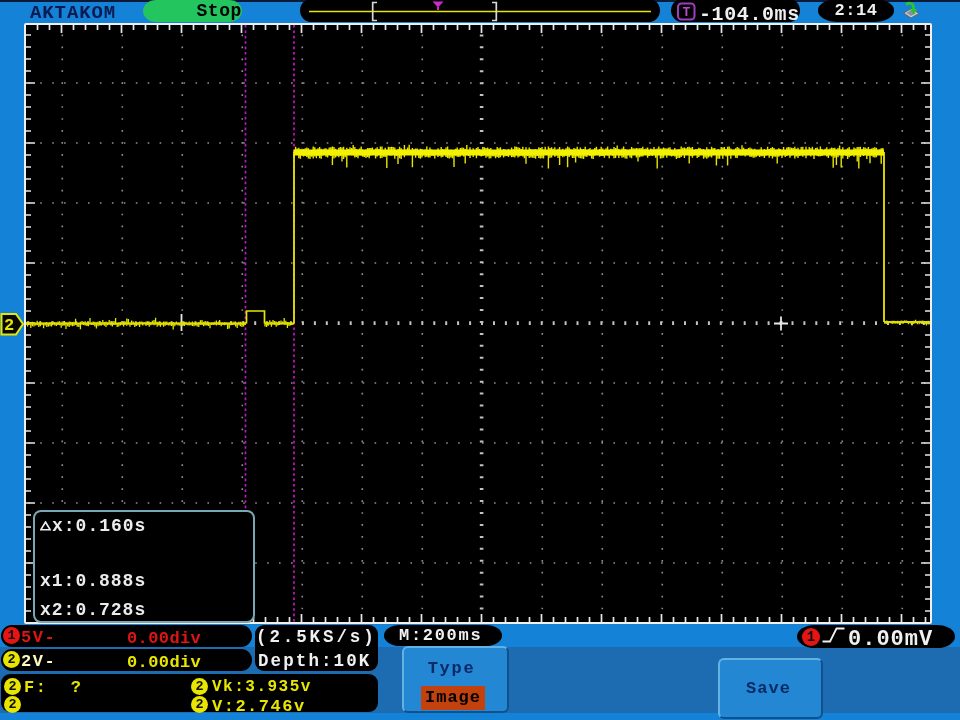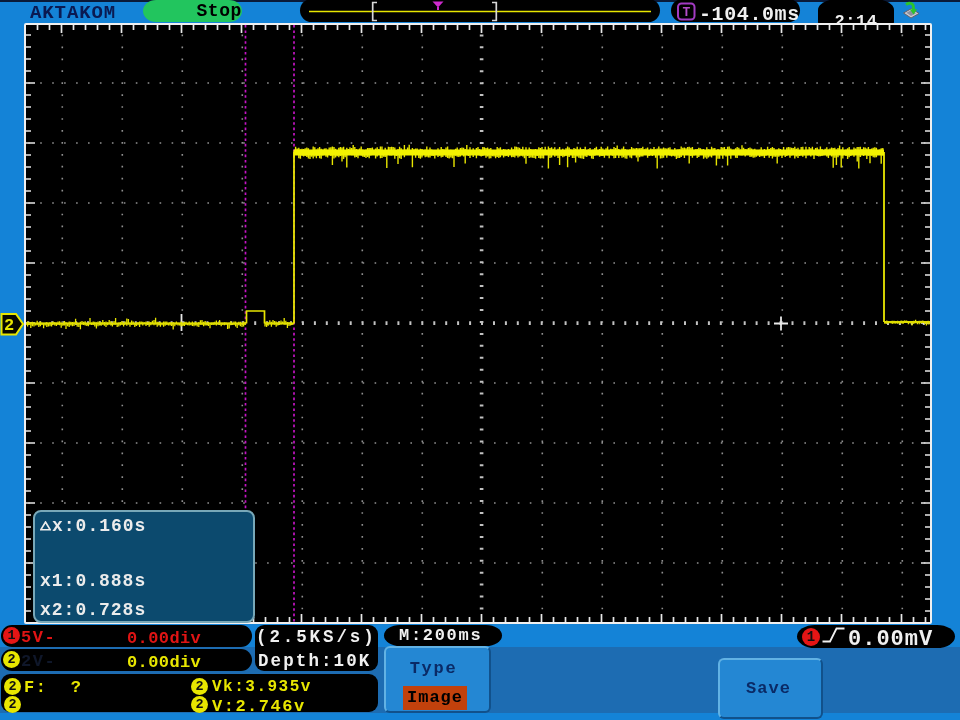--- a/index.html
+++ b/index.html
@@ -18,21 +18,21 @@
 <div class="a" style="left:30px;top:2px;font-size:19px;letter-spacing:0.9px;color:#0a1a52">AKTAKOM</div>
 
 <div class="a" style="left:143px;top:0;width:99px;height:21.5px;background:#22c55e;border-radius:13px/11px;
   color:#000;font-size:18px;letter-spacing:0.6px;text-align:right;line-height:22px">Stop</div>
 
 <div class="pill" style="left:300px;top:-1px;width:360px;height:23px;border-radius:14px"></div>
 
 <div class="pill" style="left:671px;top:-1px;width:129px;height:23px;border-radius:14px"></div>
 <div class="a wt" style="left:699px;top:2.5px;font-size:20px;letter-spacing:0.6px">-104.0ms</div>
 
-<div class="pill" style="left:818px;top:-1px;width:76px;height:22px;border-radius:20px/11px;color:#f0f0f0;font-size:17px;padding-top:12px;
+<div class="pill" style="left:818px;top:-1px;width:76px;height:22px;border-radius:20px/11px;color:#f0f0f0;font-size:17px;padding-top:1px;
   letter-spacing:0.55px;text-align:center;line-height:21px">2:14</div>
 
 <div class="a" style="left:24px;top:23px;width:908px;height:601px;background:#000;
   border:2px solid #f0f0f0;box-sizing:border-box;border-radius:2px"></div>
 <svg class="a" style="left:26px;top:25px" width="904" height="597" viewBox="0 0 904 597">
 <path d="M35.5 10.4h1.6M35.5 22.3h1.6M35.5 34.3h1.6M35.5 46.2h1.6M35.5 58.2h1.6M35.5 70.1h1.6M35.5 82.0h1.6M35.5 94.0h1.6M35.5 105.9h1.6M35.5 117.9h1.6M35.5 129.8h1.6M35.5 141.7h1.6M35.5 153.7h1.6M35.5 165.6h1.6M35.5 177.6h1.6M35.5 189.5h1.6M35.5 201.4h1.6M35.5 213.4h1.6M35.5 225.3h1.6M35.5 237.3h1.6M35.5 249.2h1.6M35.5 261.1h1.6M35.5 273.1h1.6M35.5 285.0h1.6M35.5 297.0h1.6M35.5 308.9h1.6M35.5 320.8h1.6M35.5 332.8h1.6M35.5 344.7h1.6M35.5 356.7h1.6M35.5 368.6h1.6M35.5 380.5h1.6M35.5 392.5h1.6M35.5 404.4h1.6M35.5 416.4h1.6M35.5 428.3h1.6M35.5 440.2h1.6M35.5 452.2h1.6M35.5 464.1h1.6M35.5 476.1h1.6M35.5 488.0h1.6M35.5 499.9h1.6M35.5 511.9h1.6M35.5 523.8h1.6M35.5 535.8h1.6M35.5 547.7h1.6M35.5 559.6h1.6M35.5 571.6h1.6M35.5 583.5h1.6M95.5 10.4h1.6M95.5 22.3h1.6M95.5 34.3h1.6M95.5 46.2h1.6M95.5 58.2h1.6M95.5 70.1h1.6M95.5 82.0h1.6M95.5 94.0h1.6M95.5 105.9h1.6M95.5 117.9h1.6M95.5 129.8h1.6M95.5 141.7h1.6M95.5 153.7h1.6M95.5 165.6h1.6M95.5 177.6h1.6M95.5 189.5h1.6M95.5 201.4h1.6M95.5 213.4h1.6M95.5 225.3h1.6M95.5 237.3h1.6M95.5 249.2h1.6M95.5 261.1h1.6M95.5 273.1h1.6M95.5 285.0h1.6M95.5 297.0h1.6M95.5 308.9h1.6M95.5 320.8h1.6M95.5 332.8h1.6M95.5 344.7h1.6M95.5 356.7h1.6M95.5 368.6h1.6M95.5 380.5h1.6M95.5 392.5h1.6M95.5 404.4h1.6M95.5 416.4h1.6M95.5 428.3h1.6M95.5 440.2h1.6M95.5 452.2h1.6M95.5 464.1h1.6M95.5 476.1h1.6M95.5 488.0h1.6M95.5 499.9h1.6M95.5 511.9h1.6M95.5 523.8h1.6M95.5 535.8h1.6M95.5 547.7h1.6M95.5 559.6h1.6M95.5 571.6h1.6M95.5 583.5h1.6M155.5 10.4h1.6M155.5 22.3h1.6M155.5 34.3h1.6M155.5 46.2h1.6M155.5 58.2h1.6M155.5 70.1h1.6M155.5 82.0h1.6M155.5 94.0h1.6M155.5 105.9h1.6M155.5 117.9h1.6M155.5 129.8h1.6M155.5 141.7h1.6M155.5 153.7h1.6M155.5 165.6h1.6M155.5 177.6h1.6M155.5 189.5h1.6M155.5 201.4h1.6M155.5 213.4h1.6M155.5 225.3h1.6M155.5 237.3h1.6M155.5 249.2h1.6M155.5 261.1h1.6M155.5 273.1h1.6M155.5 285.0h1.6M155.5 297.0h1.6M155.5 308.9h1.6M155.5 320.8h1.6M155.5 332.8h1.6M155.5 344.7h1.6M155.5 356.7h1.6M155.5 368.6h1.6M155.5 380.5h1.6M155.5 392.5h1.6M155.5 404.4h1.6M155.5 416.4h1.6M155.5 428.3h1.6M155.5 440.2h1.6M155.5 452.2h1.6M155.5 464.1h1.6M155.5 476.1h1.6M155.5 488.0h1.6M155.5 499.9h1.6M155.5 511.9h1.6M155.5 523.8h1.6M155.5 535.8h1.6M155.5 547.7h1.6M155.5 559.6h1.6M155.5 571.6h1.6M155.5 583.5h1.6M215.5 10.4h1.6M215.5 22.3h1.6M215.5 34.3h1.6M215.5 46.2h1.6M215.5 58.2h1.6M215.5 70.1h1.6M215.5 82.0h1.6M215.5 94.0h1.6M215.5 105.9h1.6M215.5 117.9h1.6M215.5 129.8h1.6M215.5 141.7h1.6M215.5 153.7h1.6M215.5 165.6h1.6M215.5 177.6h1.6M215.5 189.5h1.6M215.5 201.4h1.6M215.5 213.4h1.6M215.5 225.3h1.6M215.5 237.3h1.6M215.5 249.2h1.6M215.5 261.1h1.6M215.5 273.1h1.6M215.5 285.0h1.6M215.5 297.0h1.6M215.5 308.9h1.6M215.5 320.8h1.6M215.5 332.8h1.6M215.5 344.7h1.6M215.5 356.7h1.6M215.5 368.6h1.6M215.5 380.5h1.6M215.5 392.5h1.6M215.5 404.4h1.6M215.5 416.4h1.6M215.5 428.3h1.6M215.5 440.2h1.6M215.5 452.2h1.6M215.5 464.1h1.6M215.5 476.1h1.6M215.5 488.0h1.6M215.5 499.9h1.6M215.5 511.9h1.6M215.5 523.8h1.6M215.5 535.8h1.6M215.5 547.7h1.6M215.5 559.6h1.6M215.5 571.6h1.6M215.5 583.5h1.6M275.5 10.4h1.6M275.5 22.3h1.6M275.5 34.3h1.6M275.5 46.2h1.6M275.5 58.2h1.6M275.5 70.1h1.6M275.5 82.0h1.6M275.5 94.0h1.6M275.5 105.9h1.6M275.5 117.9h1.6M275.5 129.8h1.6M275.5 141.7h1.6M275.5 153.7h1.6M275.5 165.6h1.6M275.5 177.6h1.6M275.5 189.5h1.6M275.5 201.4h1.6M275.5 213.4h1.6M275.5 225.3h1.6M275.5 237.3h1.6M275.5 249.2h1.6M275.5 261.1h1.6M275.5 273.1h1.6M275.5 285.0h1.6M275.5 297.0h1.6M275.5 308.9h1.6M275.5 320.8h1.6M275.5 332.8h1.6M275.5 344.7h1.6M275.5 356.7h1.6M275.5 368.6h1.6M275.5 380.5h1.6M275.5 392.5h1.6M275.5 404.4h1.6M275.5 416.4h1.6M275.5 428.3h1.6M275.5 440.2h1.6M275.5 452.2h1.6M275.5 464.1h1.6M275.5 476.1h1.6M275.5 488.0h1.6M275.5 499.9h1.6M275.5 511.9h1.6M275.5 523.8h1.6M275.5 535.8h1.6M275.5 547.7h1.6M275.5 559.6h1.6M275.5 571.6h1.6M275.5 583.5h1.6M335.5 10.4h1.6M335.5 22.3h1.6M335.5 34.3h1.6M335.5 46.2h1.6M335.5 58.2h1.6M335.5 70.1h1.6M335.5 82.0h1.6M335.5 94.0h1.6M335.5 105.9h1.6M335.5 117.9h1.6M335.5 129.8h1.6M335.5 141.7h1.6M335.5 153.7h1.6M335.5 165.6h1.6M335.5 177.6h1.6M335.5 189.5h1.6M335.5 201.4h1.6M335.5 213.4h1.6M335.5 225.3h1.6M335.5 237.3h1.6M335.5 249.2h1.6M335.5 261.1h1.6M335.5 273.1h1.6M335.5 285.0h1.6M335.5 297.0h1.6M335.5 308.9h1.6M335.5 320.8h1.6M335.5 332.8h1.6M335.5 344.7h1.6M335.5 356.7h1.6M335.5 368.6h1.6M335.5 380.5h1.6M335.5 392.5h1.6M335.5 404.4h1.6M335.5 416.4h1.6M335.5 428.3h1.6M335.5 440.2h1.6M335.5 452.2h1.6M335.5 464.1h1.6M335.5 476.1h1.6M335.5 488.0h1.6M335.5 499.9h1.6M335.5 511.9h1.6M335.5 523.8h1.6M335.5 535.8h1.6M335.5 547.7h1.6M335.5 559.6h1.6M335.5 571.6h1.6M335.5 583.5h1.6M395.5 10.4h1.6M395.5 22.3h1.6M395.5 34.3h1.6M395.5 46.2h1.6M395.5 58.2h1.6M395.5 70.1h1.6M395.5 82.0h1.6M395.5 94.0h1.6M395.5 105.9h1.6M395.5 117.9h1.6M395.5 129.8h1.6M395.5 141.7h1.6M395.5 153.7h1.6M395.5 165.6h1.6M395.5 177.6h1.6M395.5 189.5h1.6M395.5 201.4h1.6M395.5 213.4h1.6M395.5 225.3h1.6M395.5 237.3h1.6M395.5 249.2h1.6M395.5 261.1h1.6M395.5 273.1h1.6M395.5 285.0h1.6M395.5 297.0h1.6M395.5 308.9h1.6M395.5 320.8h1.6M395.5 332.8h1.6M395.5 344.7h1.6M395.5 356.7h1.6M395.5 368.6h1.6M395.5 380.5h1.6M395.5 392.5h1.6M395.5 404.4h1.6M395.5 416.4h1.6M395.5 428.3h1.6M395.5 440.2h1.6M395.5 452.2h1.6M395.5 464.1h1.6M395.5 476.1h1.6M395.5 488.0h1.6M395.5 499.9h1.6M395.5 511.9h1.6M395.5 523.8h1.6M395.5 535.8h1.6M395.5 547.7h1.6M395.5 559.6h1.6M395.5 571.6h1.6M395.5 583.5h1.6M515.5 10.4h1.6M515.5 22.3h1.6M515.5 34.3h1.6M515.5 46.2h1.6M515.5 58.2h1.6M515.5 70.1h1.6M515.5 82.0h1.6M515.5 94.0h1.6M515.5 105.9h1.6M515.5 117.9h1.6M515.5 129.8h1.6M515.5 141.7h1.6M515.5 153.7h1.6M515.5 165.6h1.6M515.5 177.6h1.6M515.5 189.5h1.6M515.5 201.4h1.6M515.5 213.4h1.6M515.5 225.3h1.6M515.5 237.3h1.6M515.5 249.2h1.6M515.5 261.1h1.6M515.5 273.1h1.6M515.5 285.0h1.6M515.5 297.0h1.6M515.5 308.9h1.6M515.5 320.8h1.6M515.5 332.8h1.6M515.5 344.7h1.6M515.5 356.7h1.6M515.5 368.6h1.6M515.5 380.5h1.6M515.5 392.5h1.6M515.5 404.4h1.6M515.5 416.4h1.6M515.5 428.3h1.6M515.5 440.2h1.6M515.5 452.2h1.6M515.5 464.1h1.6M515.5 476.1h1.6M515.5 488.0h1.6M515.5 499.9h1.6M515.5 511.9h1.6M515.5 523.8h1.6M515.5 535.8h1.6M515.5 547.7h1.6M515.5 559.6h1.6M515.5 571.6h1.6M515.5 583.5h1.6M575.5 10.4h1.6M575.5 22.3h1.6M575.5 34.3h1.6M575.5 46.2h1.6M575.5 58.2h1.6M575.5 70.1h1.6M575.5 82.0h1.6M575.5 94.0h1.6M575.5 105.9h1.6M575.5 117.9h1.6M575.5 129.8h1.6M575.5 141.7h1.6M575.5 153.7h1.6M575.5 165.6h1.6M575.5 177.6h1.6M575.5 189.5h1.6M575.5 201.4h1.6M575.5 213.4h1.6M575.5 225.3h1.6M575.5 237.3h1.6M575.5 249.2h1.6M575.5 261.1h1.6M575.5 273.1h1.6M575.5 285.0h1.6M575.5 297.0h1.6M575.5 308.9h1.6M575.5 320.8h1.6M575.5 332.8h1.6M575.5 344.7h1.6M575.5 356.7h1.6M575.5 368.6h1.6M575.5 380.5h1.6M575.5 392.5h1.6M575.5 404.4h1.6M575.5 416.4h1.6M575.5 428.3h1.6M575.5 440.2h1.6M575.5 452.2h1.6M575.5 464.1h1.6M575.5 476.1h1.6M575.5 488.0h1.6M575.5 499.9h1.6M575.5 511.9h1.6M575.5 523.8h1.6M575.5 535.8h1.6M575.5 547.7h1.6M575.5 559.6h1.6M575.5 571.6h1.6M575.5 583.5h1.6M635.5 10.4h1.6M635.5 22.3h1.6M635.5 34.3h1.6M635.5 46.2h1.6M635.5 58.2h1.6M635.5 70.1h1.6M635.5 82.0h1.6M635.5 94.0h1.6M635.5 105.9h1.6M635.5 117.9h1.6M635.5 129.8h1.6M635.5 141.7h1.6M635.5 153.7h1.6M635.5 165.6h1.6M635.5 177.6h1.6M635.5 189.5h1.6M635.5 201.4h1.6M635.5 213.4h1.6M635.5 225.3h1.6M635.5 237.3h1.6M635.5 249.2h1.6M635.5 261.1h1.6M635.5 273.1h1.6M635.5 285.0h1.6M635.5 297.0h1.6M635.5 308.9h1.6M635.5 320.8h1.6M635.5 332.8h1.6M635.5 344.7h1.6M635.5 356.7h1.6M635.5 368.6h1.6M635.5 380.5h1.6M635.5 392.5h1.6M635.5 404.4h1.6M635.5 416.4h1.6M635.5 428.3h1.6M635.5 440.2h1.6M635.5 452.2h1.6M635.5 464.1h1.6M635.5 476.1h1.6M635.5 488.0h1.6M635.5 499.9h1.6M635.5 511.9h1.6M635.5 523.8h1.6M635.5 535.8h1.6M635.5 547.7h1.6M635.5 559.6h1.6M635.5 571.6h1.6M635.5 583.5h1.6M695.5 10.4h1.6M695.5 22.3h1.6M695.5 34.3h1.6M695.5 46.2h1.6M695.5 58.2h1.6M695.5 70.1h1.6M695.5 82.0h1.6M695.5 94.0h1.6M695.5 105.9h1.6M695.5 117.9h1.6M695.5 129.8h1.6M695.5 141.7h1.6M695.5 153.7h1.6M695.5 165.6h1.6M695.5 177.6h1.6M695.5 189.5h1.6M695.5 201.4h1.6M695.5 213.4h1.6M695.5 225.3h1.6M695.5 237.3h1.6M695.5 249.2h1.6M695.5 261.1h1.6M695.5 273.1h1.6M695.5 285.0h1.6M695.5 297.0h1.6M695.5 308.9h1.6M695.5 320.8h1.6M695.5 332.8h1.6M695.5 344.7h1.6M695.5 356.7h1.6M695.5 368.6h1.6M695.5 380.5h1.6M695.5 392.5h1.6M695.5 404.4h1.6M695.5 416.4h1.6M695.5 428.3h1.6M695.5 440.2h1.6M695.5 452.2h1.6M695.5 464.1h1.6M695.5 476.1h1.6M695.5 488.0h1.6M695.5 499.9h1.6M695.5 511.9h1.6M695.5 523.8h1.6M695.5 535.8h1.6M695.5 547.7h1.6M695.5 559.6h1.6M695.5 571.6h1.6M695.5 583.5h1.6M755.5 10.4h1.6M755.5 22.3h1.6M755.5 34.3h1.6M755.5 46.2h1.6M755.5 58.2h1.6M755.5 70.1h1.6M755.5 82.0h1.6M755.5 94.0h1.6M755.5 105.9h1.6M755.5 117.9h1.6M755.5 129.8h1.6M755.5 141.7h1.6M755.5 153.7h1.6M755.5 165.6h1.6M755.5 177.6h1.6M755.5 189.5h1.6M755.5 201.4h1.6M755.5 213.4h1.6M755.5 225.3h1.6M755.5 237.3h1.6M755.5 249.2h1.6M755.5 261.1h1.6M755.5 273.1h1.6M755.5 285.0h1.6M755.5 297.0h1.6M755.5 308.9h1.6M755.5 320.8h1.6M755.5 332.8h1.6M755.5 344.7h1.6M755.5 356.7h1.6M755.5 368.6h1.6M755.5 380.5h1.6M755.5 392.5h1.6M755.5 404.4h1.6M755.5 416.4h1.6M755.5 428.3h1.6M755.5 440.2h1.6M755.5 452.2h1.6M755.5 464.1h1.6M755.5 476.1h1.6M755.5 488.0h1.6M755.5 499.9h1.6M755.5 511.9h1.6M755.5 523.8h1.6M755.5 535.8h1.6M755.5 547.7h1.6M755.5 559.6h1.6M755.5 571.6h1.6M755.5 583.5h1.6M815.5 10.4h1.6M815.5 22.3h1.6M815.5 34.3h1.6M815.5 46.2h1.6M815.5 58.2h1.6M815.5 70.1h1.6M815.5 82.0h1.6M815.5 94.0h1.6M815.5 105.9h1.6M815.5 117.9h1.6M815.5 129.8h1.6M815.5 141.7h1.6M815.5 153.7h1.6M815.5 165.6h1.6M815.5 177.6h1.6M815.5 189.5h1.6M815.5 201.4h1.6M815.5 213.4h1.6M815.5 225.3h1.6M815.5 237.3h1.6M815.5 249.2h1.6M815.5 261.1h1.6M815.5 273.1h1.6M815.5 285.0h1.6M815.5 297.0h1.6M815.5 308.9h1.6M815.5 320.8h1.6M815.5 332.8h1.6M815.5 344.7h1.6M815.5 356.7h1.6M815.5 368.6h1.6M815.5 380.5h1.6M815.5 392.5h1.6M815.5 404.4h1.6M815.5 416.4h1.6M815.5 428.3h1.6M815.5 440.2h1.6M815.5 452.2h1.6M815.5 464.1h1.6M815.5 476.1h1.6M815.5 488.0h1.6M815.5 499.9h1.6M815.5 511.9h1.6M815.5 523.8h1.6M815.5 535.8h1.6M815.5 547.7h1.6M815.5 559.6h1.6M815.5 571.6h1.6M815.5 583.5h1.6M875.5 10.4h1.6M875.5 22.3h1.6M875.5 34.3h1.6M875.5 46.2h1.6M875.5 58.2h1.6M875.5 70.1h1.6M875.5 82.0h1.6M875.5 94.0h1.6M875.5 105.9h1.6M875.5 117.9h1.6M875.5 129.8h1.6M875.5 141.7h1.6M875.5 153.7h1.6M875.5 165.6h1.6M875.5 177.6h1.6M875.5 189.5h1.6M875.5 201.4h1.6M875.5 213.4h1.6M875.5 225.3h1.6M875.5 237.3h1.6M875.5 249.2h1.6M875.5 261.1h1.6M875.5 273.1h1.6M875.5 285.0h1.6M875.5 297.0h1.6M875.5 308.9h1.6M875.5 320.8h1.6M875.5 332.8h1.6M875.5 344.7h1.6M875.5 356.7h1.6M875.5 368.6h1.6M875.5 380.5h1.6M875.5 392.5h1.6M875.5 404.4h1.6M875.5 416.4h1.6M875.5 428.3h1.6M875.5 440.2h1.6M875.5 452.2h1.6M875.5 464.1h1.6M875.5 476.1h1.6M875.5 488.0h1.6M875.5 499.9h1.6M875.5 511.9h1.6M875.5 523.8h1.6M875.5 535.8h1.6M875.5 547.7h1.6M875.5 559.6h1.6M875.5 571.6h1.6M875.5 583.5h1.6M2.3 58.0h1.6M14.2 58.0h1.6M26.2 58.0h1.6M38.1 58.0h1.6M50.1 58.0h1.6M62.0 58.0h1.6M73.9 58.0h1.6M85.9 58.0h1.6M97.8 58.0h1.6M109.8 58.0h1.6M121.7 58.0h1.6M133.6 58.0h1.6M145.6 58.0h1.6M157.5 58.0h1.6M169.5 58.0h1.6M181.4 58.0h1.6M193.3 58.0h1.6M205.3 58.0h1.6M217.2 58.0h1.6M229.2 58.0h1.6M241.1 58.0h1.6M253.0 58.0h1.6M265.0 58.0h1.6M276.9 58.0h1.6M288.9 58.0h1.6M300.8 58.0h1.6M312.7 58.0h1.6M324.7 58.0h1.6M336.6 58.0h1.6M348.6 58.0h1.6M360.5 58.0h1.6M372.4 58.0h1.6M384.4 58.0h1.6M396.3 58.0h1.6M408.3 58.0h1.6M420.2 58.0h1.6M432.1 58.0h1.6M444.1 58.0h1.6M456.0 58.0h1.6M468.0 58.0h1.6M479.9 58.0h1.6M491.8 58.0h1.6M503.8 58.0h1.6M515.7 58.0h1.6M527.7 58.0h1.6M539.6 58.0h1.6M551.5 58.0h1.6M563.5 58.0h1.6M575.4 58.0h1.6M587.4 58.0h1.6M599.3 58.0h1.6M611.2 58.0h1.6M623.2 58.0h1.6M635.1 58.0h1.6M647.1 58.0h1.6M659.0 58.0h1.6M670.9 58.0h1.6M682.9 58.0h1.6M694.8 58.0h1.6M706.8 58.0h1.6M718.7 58.0h1.6M730.6 58.0h1.6M742.6 58.0h1.6M754.5 58.0h1.6M766.5 58.0h1.6M778.4 58.0h1.6M790.3 58.0h1.6M802.3 58.0h1.6M814.2 58.0h1.6M826.2 58.0h1.6M838.1 58.0h1.6M850.0 58.0h1.6M862.0 58.0h1.6M873.9 58.0h1.6M885.9 58.0h1.6M897.8 58.0h1.6M2.3 118.0h1.6M14.2 118.0h1.6M26.2 118.0h1.6M38.1 118.0h1.6M50.1 118.0h1.6M62.0 118.0h1.6M73.9 118.0h1.6M85.9 118.0h1.6M97.8 118.0h1.6M109.8 118.0h1.6M121.7 118.0h1.6M133.6 118.0h1.6M145.6 118.0h1.6M157.5 118.0h1.6M169.5 118.0h1.6M181.4 118.0h1.6M193.3 118.0h1.6M205.3 118.0h1.6M217.2 118.0h1.6M229.2 118.0h1.6M241.1 118.0h1.6M253.0 118.0h1.6M265.0 118.0h1.6M276.9 118.0h1.6M288.9 118.0h1.6M300.8 118.0h1.6M312.7 118.0h1.6M324.7 118.0h1.6M336.6 118.0h1.6M348.6 118.0h1.6M360.5 118.0h1.6M372.4 118.0h1.6M384.4 118.0h1.6M396.3 118.0h1.6M408.3 118.0h1.6M420.2 118.0h1.6M432.1 118.0h1.6M444.1 118.0h1.6M456.0 118.0h1.6M468.0 118.0h1.6M479.9 118.0h1.6M491.8 118.0h1.6M503.8 118.0h1.6M515.7 118.0h1.6M527.7 118.0h1.6M539.6 118.0h1.6M551.5 118.0h1.6M563.5 118.0h1.6M575.4 118.0h1.6M587.4 118.0h1.6M599.3 118.0h1.6M611.2 118.0h1.6M623.2 118.0h1.6M635.1 118.0h1.6M647.1 118.0h1.6M659.0 118.0h1.6M670.9 118.0h1.6M682.9 118.0h1.6M694.8 118.0h1.6M706.8 118.0h1.6M718.7 118.0h1.6M730.6 118.0h1.6M742.6 118.0h1.6M754.5 118.0h1.6M766.5 118.0h1.6M778.4 118.0h1.6M790.3 118.0h1.6M802.3 118.0h1.6M814.2 118.0h1.6M826.2 118.0h1.6M838.1 118.0h1.6M850.0 118.0h1.6M862.0 118.0h1.6M873.9 118.0h1.6M885.9 118.0h1.6M897.8 118.0h1.6M2.3 178.0h1.6M14.2 178.0h1.6M26.2 178.0h1.6M38.1 178.0h1.6M50.1 178.0h1.6M62.0 178.0h1.6M73.9 178.0h1.6M85.9 178.0h1.6M97.8 178.0h1.6M109.8 178.0h1.6M121.7 178.0h1.6M133.6 178.0h1.6M145.6 178.0h1.6M157.5 178.0h1.6M169.5 178.0h1.6M181.4 178.0h1.6M193.3 178.0h1.6M205.3 178.0h1.6M217.2 178.0h1.6M229.2 178.0h1.6M241.1 178.0h1.6M253.0 178.0h1.6M265.0 178.0h1.6M276.9 178.0h1.6M288.9 178.0h1.6M300.8 178.0h1.6M312.7 178.0h1.6M324.7 178.0h1.6M336.6 178.0h1.6M348.6 178.0h1.6M360.5 178.0h1.6M372.4 178.0h1.6M384.4 178.0h1.6M396.3 178.0h1.6M408.3 178.0h1.6M420.2 178.0h1.6M432.1 178.0h1.6M444.1 178.0h1.6M456.0 178.0h1.6M468.0 178.0h1.6M479.9 178.0h1.6M491.8 178.0h1.6M503.8 178.0h1.6M515.7 178.0h1.6M527.7 178.0h1.6M539.6 178.0h1.6M551.5 178.0h1.6M563.5 178.0h1.6M575.4 178.0h1.6M587.4 178.0h1.6M599.3 178.0h1.6M611.2 178.0h1.6M623.2 178.0h1.6M635.1 178.0h1.6M647.1 178.0h1.6M659.0 178.0h1.6M670.9 178.0h1.6M682.9 178.0h1.6M694.8 178.0h1.6M706.8 178.0h1.6M718.7 178.0h1.6M730.6 178.0h1.6M742.6 178.0h1.6M754.5 178.0h1.6M766.5 178.0h1.6M778.4 178.0h1.6M790.3 178.0h1.6M802.3 178.0h1.6M814.2 178.0h1.6M826.2 178.0h1.6M838.1 178.0h1.6M850.0 178.0h1.6M862.0 178.0h1.6M873.9 178.0h1.6M885.9 178.0h1.6M897.8 178.0h1.6M2.3 238.0h1.6M14.2 238.0h1.6M26.2 238.0h1.6M38.1 238.0h1.6M50.1 238.0h1.6M62.0 238.0h1.6M73.9 238.0h1.6M85.9 238.0h1.6M97.8 238.0h1.6M109.8 238.0h1.6M121.7 238.0h1.6M133.6 238.0h1.6M145.6 238.0h1.6M157.5 238.0h1.6M169.5 238.0h1.6M181.4 238.0h1.6M193.3 238.0h1.6M205.3 238.0h1.6M217.2 238.0h1.6M229.2 238.0h1.6M241.1 238.0h1.6M253.0 238.0h1.6M265.0 238.0h1.6M276.9 238.0h1.6M288.9 238.0h1.6M300.8 238.0h1.6M312.7 238.0h1.6M324.7 238.0h1.6M336.6 238.0h1.6M348.6 238.0h1.6M360.5 238.0h1.6M372.4 238.0h1.6M384.4 238.0h1.6M396.3 238.0h1.6M408.3 238.0h1.6M420.2 238.0h1.6M432.1 238.0h1.6M444.1 238.0h1.6M456.0 238.0h1.6M468.0 238.0h1.6M479.9 238.0h1.6M491.8 238.0h1.6M503.8 238.0h1.6M515.7 238.0h1.6M527.7 238.0h1.6M539.6 238.0h1.6M551.5 238.0h1.6M563.5 238.0h1.6M575.4 238.0h1.6M587.4 238.0h1.6M599.3 238.0h1.6M611.2 238.0h1.6M623.2 238.0h1.6M635.1 238.0h1.6M647.1 238.0h1.6M659.0 238.0h1.6M670.9 238.0h1.6M682.9 238.0h1.6M694.8 238.0h1.6M706.8 238.0h1.6M718.7 238.0h1.6M730.6 238.0h1.6M742.6 238.0h1.6M754.5 238.0h1.6M766.5 238.0h1.6M778.4 238.0h1.6M790.3 238.0h1.6M802.3 238.0h1.6M814.2 238.0h1.6M826.2 238.0h1.6M838.1 238.0h1.6M850.0 238.0h1.6M862.0 238.0h1.6M873.9 238.0h1.6M885.9 238.0h1.6M897.8 238.0h1.6M2.3 358.0h1.6M14.2 358.0h1.6M26.2 358.0h1.6M38.1 358.0h1.6M50.1 358.0h1.6M62.0 358.0h1.6M73.9 358.0h1.6M85.9 358.0h1.6M97.8 358.0h1.6M109.8 358.0h1.6M121.7 358.0h1.6M133.6 358.0h1.6M145.6 358.0h1.6M157.5 358.0h1.6M169.5 358.0h1.6M181.4 358.0h1.6M193.3 358.0h1.6M205.3 358.0h1.6M217.2 358.0h1.6M229.2 358.0h1.6M241.1 358.0h1.6M253.0 358.0h1.6M265.0 358.0h1.6M276.9 358.0h1.6M288.9 358.0h1.6M300.8 358.0h1.6M312.7 358.0h1.6M324.7 358.0h1.6M336.6 358.0h1.6M348.6 358.0h1.6M360.5 358.0h1.6M372.4 358.0h1.6M384.4 358.0h1.6M396.3 358.0h1.6M408.3 358.0h1.6M420.2 358.0h1.6M432.1 358.0h1.6M444.1 358.0h1.6M456.0 358.0h1.6M468.0 358.0h1.6M479.9 358.0h1.6M491.8 358.0h1.6M503.8 358.0h1.6M515.7 358.0h1.6M527.7 358.0h1.6M539.6 358.0h1.6M551.5 358.0h1.6M563.5 358.0h1.6M575.4 358.0h1.6M587.4 358.0h1.6M599.3 358.0h1.6M611.2 358.0h1.6M623.2 358.0h1.6M635.1 358.0h1.6M647.1 358.0h1.6M659.0 358.0h1.6M670.9 358.0h1.6M682.9 358.0h1.6M694.8 358.0h1.6M706.8 358.0h1.6M718.7 358.0h1.6M730.6 358.0h1.6M742.6 358.0h1.6M754.5 358.0h1.6M766.5 358.0h1.6M778.4 358.0h1.6M790.3 358.0h1.6M802.3 358.0h1.6M814.2 358.0h1.6M826.2 358.0h1.6M838.1 358.0h1.6M850.0 358.0h1.6M862.0 358.0h1.6M873.9 358.0h1.6M885.9 358.0h1.6M897.8 358.0h1.6M2.3 418.0h1.6M14.2 418.0h1.6M26.2 418.0h1.6M38.1 418.0h1.6M50.1 418.0h1.6M62.0 418.0h1.6M73.9 418.0h1.6M85.9 418.0h1.6M97.8 418.0h1.6M109.8 418.0h1.6M121.7 418.0h1.6M133.6 418.0h1.6M145.6 418.0h1.6M157.5 418.0h1.6M169.5 418.0h1.6M181.4 418.0h1.6M193.3 418.0h1.6M205.3 418.0h1.6M217.2 418.0h1.6M229.2 418.0h1.6M241.1 418.0h1.6M253.0 418.0h1.6M265.0 418.0h1.6M276.9 418.0h1.6M288.9 418.0h1.6M300.8 418.0h1.6M312.7 418.0h1.6M324.7 418.0h1.6M336.6 418.0h1.6M348.6 418.0h1.6M360.5 418.0h1.6M372.4 418.0h1.6M384.4 418.0h1.6M396.3 418.0h1.6M408.3 418.0h1.6M420.2 418.0h1.6M432.1 418.0h1.6M444.1 418.0h1.6M456.0 418.0h1.6M468.0 418.0h1.6M479.9 418.0h1.6M491.8 418.0h1.6M503.8 418.0h1.6M515.7 418.0h1.6M527.7 418.0h1.6M539.6 418.0h1.6M551.5 418.0h1.6M563.5 418.0h1.6M575.4 418.0h1.6M587.4 418.0h1.6M599.3 418.0h1.6M611.2 418.0h1.6M623.2 418.0h1.6M635.1 418.0h1.6M647.1 418.0h1.6M659.0 418.0h1.6M670.9 418.0h1.6M682.9 418.0h1.6M694.8 418.0h1.6M706.8 418.0h1.6M718.7 418.0h1.6M730.6 418.0h1.6M742.6 418.0h1.6M754.5 418.0h1.6M766.5 418.0h1.6M778.4 418.0h1.6M790.3 418.0h1.6M802.3 418.0h1.6M814.2 418.0h1.6M826.2 418.0h1.6M838.1 418.0h1.6M850.0 418.0h1.6M862.0 418.0h1.6M873.9 418.0h1.6M885.9 418.0h1.6M897.8 418.0h1.6M2.3 478.0h1.6M14.2 478.0h1.6M26.2 478.0h1.6M38.1 478.0h1.6M50.1 478.0h1.6M62.0 478.0h1.6M73.9 478.0h1.6M85.9 478.0h1.6M97.8 478.0h1.6M109.8 478.0h1.6M121.7 478.0h1.6M133.6 478.0h1.6M145.6 478.0h1.6M157.5 478.0h1.6M169.5 478.0h1.6M181.4 478.0h1.6M193.3 478.0h1.6M205.3 478.0h1.6M217.2 478.0h1.6M229.2 478.0h1.6M241.1 478.0h1.6M253.0 478.0h1.6M265.0 478.0h1.6M276.9 478.0h1.6M288.9 478.0h1.6M300.8 478.0h1.6M312.7 478.0h1.6M324.7 478.0h1.6M336.6 478.0h1.6M348.6 478.0h1.6M360.5 478.0h1.6M372.4 478.0h1.6M384.4 478.0h1.6M396.3 478.0h1.6M408.3 478.0h1.6M420.2 478.0h1.6M432.1 478.0h1.6M444.1 478.0h1.6M456.0 478.0h1.6M468.0 478.0h1.6M479.9 478.0h1.6M491.8 478.0h1.6M503.8 478.0h1.6M515.7 478.0h1.6M527.7 478.0h1.6M539.6 478.0h1.6M551.5 478.0h1.6M563.5 478.0h1.6M575.4 478.0h1.6M587.4 478.0h1.6M599.3 478.0h1.6M611.2 478.0h1.6M623.2 478.0h1.6M635.1 478.0h1.6M647.1 478.0h1.6M659.0 478.0h1.6M670.9 478.0h1.6M682.9 478.0h1.6M694.8 478.0h1.6M706.8 478.0h1.6M718.7 478.0h1.6M730.6 478.0h1.6M742.6 478.0h1.6M754.5 478.0h1.6M766.5 478.0h1.6M778.4 478.0h1.6M790.3 478.0h1.6M802.3 478.0h1.6M814.2 478.0h1.6M826.2 478.0h1.6M838.1 478.0h1.6M850.0 478.0h1.6M862.0 478.0h1.6M873.9 478.0h1.6M885.9 478.0h1.6M897.8 478.0h1.6M2.3 538.0h1.6M14.2 538.0h1.6M26.2 538.0h1.6M38.1 538.0h1.6M50.1 538.0h1.6M62.0 538.0h1.6M73.9 538.0h1.6M85.9 538.0h1.6M97.8 538.0h1.6M109.8 538.0h1.6M121.7 538.0h1.6M133.6 538.0h1.6M145.6 538.0h1.6M157.5 538.0h1.6M169.5 538.0h1.6M181.4 538.0h1.6M193.3 538.0h1.6M205.3 538.0h1.6M217.2 538.0h1.6M229.2 538.0h1.6M241.1 538.0h1.6M253.0 538.0h1.6M265.0 538.0h1.6M276.9 538.0h1.6M288.9 538.0h1.6M300.8 538.0h1.6M312.7 538.0h1.6M324.7 538.0h1.6M336.6 538.0h1.6M348.6 538.0h1.6M360.5 538.0h1.6M372.4 538.0h1.6M384.4 538.0h1.6M396.3 538.0h1.6M408.3 538.0h1.6M420.2 538.0h1.6M432.1 538.0h1.6M444.1 538.0h1.6M456.0 538.0h1.6M468.0 538.0h1.6M479.9 538.0h1.6M491.8 538.0h1.6M503.8 538.0h1.6M515.7 538.0h1.6M527.7 538.0h1.6M539.6 538.0h1.6M551.5 538.0h1.6M563.5 538.0h1.6M575.4 538.0h1.6M587.4 538.0h1.6M599.3 538.0h1.6M611.2 538.0h1.6M623.2 538.0h1.6M635.1 538.0h1.6M647.1 538.0h1.6M659.0 538.0h1.6M670.9 538.0h1.6M682.9 538.0h1.6M694.8 538.0h1.6M706.8 538.0h1.6M718.7 538.0h1.6M730.6 538.0h1.6M742.6 538.0h1.6M754.5 538.0h1.6M766.5 538.0h1.6M778.4 538.0h1.6M790.3 538.0h1.6M802.3 538.0h1.6M814.2 538.0h1.6M826.2 538.0h1.6M838.1 538.0h1.6M850.0 538.0h1.6M862.0 538.0h1.6M873.9 538.0h1.6M885.9 538.0h1.6M897.8 538.0h1.6" stroke="#8f8f8f" stroke-width="1.7" fill="none"></path>
 <path d="M453.8 10.4h3.6M453.8 22.3h3.6M453.8 34.3h3.6M453.8 46.2h3.6M453.8 58.2h3.6M453.8 70.1h3.6M453.8 82.0h3.6M453.8 94.0h3.6M453.8 105.9h3.6M453.8 117.9h3.6M453.8 129.8h3.6M453.8 141.7h3.6M453.8 153.7h3.6M453.8 165.6h3.6M453.8 177.6h3.6M453.8 189.5h3.6M453.8 201.4h3.6M453.8 213.4h3.6M453.8 225.3h3.6M453.8 237.3h3.6M453.8 249.2h3.6M453.8 261.1h3.6M453.8 273.1h3.6M453.8 285.0h3.6M453.8 297.0h3.6M453.8 308.9h3.6M453.8 320.8h3.6M453.8 332.8h3.6M453.8 344.7h3.6M453.8 356.7h3.6M453.8 368.6h3.6M453.8 380.5h3.6M453.8 392.5h3.6M453.8 404.4h3.6M453.8 416.4h3.6M453.8 428.3h3.6M453.8 440.2h3.6M453.8 452.2h3.6M453.8 464.1h3.6M453.8 476.1h3.6M453.8 488.0h3.6M453.8 499.9h3.6M453.8 511.9h3.6M453.8 523.8h3.6M453.8 535.8h3.6M453.8 547.7h3.6M453.8 559.6h3.6M453.8 571.6h3.6M453.8 583.5h3.6M2.3 296.3v3.6M14.2 296.3v3.6M26.2 296.3v3.6M38.1 296.3v3.6M50.1 296.3v3.6M62.0 296.3v3.6M73.9 296.3v3.6M85.9 296.3v3.6M97.8 296.3v3.6M109.8 296.3v3.6M121.7 296.3v3.6M133.6 296.3v3.6M145.6 296.3v3.6M157.5 296.3v3.6M169.5 296.3v3.6M181.4 296.3v3.6M193.3 296.3v3.6M205.3 296.3v3.6M217.2 296.3v3.6M229.2 296.3v3.6M241.1 296.3v3.6M253.0 296.3v3.6M265.0 296.3v3.6M276.9 296.3v3.6M288.9 296.3v3.6M300.8 296.3v3.6M312.7 296.3v3.6M324.7 296.3v3.6M336.6 296.3v3.6M348.6 296.3v3.6M360.5 296.3v3.6M372.4 296.3v3.6M384.4 296.3v3.6M396.3 296.3v3.6M408.3 296.3v3.6M420.2 296.3v3.6M432.1 296.3v3.6M444.1 296.3v3.6M456.0 296.3v3.6M468.0 296.3v3.6M479.9 296.3v3.6M491.8 296.3v3.6M503.8 296.3v3.6M515.7 296.3v3.6M527.7 296.3v3.6M539.6 296.3v3.6M551.5 296.3v3.6M563.5 296.3v3.6M575.4 296.3v3.6M587.4 296.3v3.6M599.3 296.3v3.6M611.2 296.3v3.6M623.2 296.3v3.6M635.1 296.3v3.6M647.1 296.3v3.6M659.0 296.3v3.6M670.9 296.3v3.6M682.9 296.3v3.6M694.8 296.3v3.6M706.8 296.3v3.6M718.7 296.3v3.6M730.6 296.3v3.6M742.6 296.3v3.6M754.5 296.3v3.6M766.5 296.3v3.6M778.4 296.3v3.6M790.3 296.3v3.6M802.3 296.3v3.6M814.2 296.3v3.6M826.2 296.3v3.6M838.1 296.3v3.6M850.0 296.3v3.6M862.0 296.3v3.6M873.9 296.3v3.6M885.9 296.3v3.6M897.8 296.3v3.6" stroke="#c2c2c2" stroke-width="2" fill="none"></path>
 <path d="M11.5 0v5M11.5 597.0v-5M23.5 0v5M23.5 597.0v-5M35.5 0v8M35.5 597.0v-8M47.5 0v5M47.5 597.0v-5M59.5 0v5M59.5 597.0v-5M71.5 0v5M71.5 597.0v-5M83.5 0v5M83.5 597.0v-5M95.5 0v8M95.5 597.0v-8M107.5 0v5M107.5 597.0v-5M119.5 0v5M119.5 597.0v-5M131.5 0v5M131.5 597.0v-5M143.5 0v5M143.5 597.0v-5M155.5 0v8M155.5 597.0v-8M167.5 0v5M167.5 597.0v-5M179.5 0v5M179.5 597.0v-5M191.5 0v5M191.5 597.0v-5M203.5 0v5M203.5 597.0v-5M215.5 0v8M215.5 597.0v-8M227.5 0v5M227.5 597.0v-5M239.5 0v5M239.5 597.0v-5M251.5 0v5M251.5 597.0v-5M263.5 0v5M263.5 597.0v-5M275.5 0v8M275.5 597.0v-8M287.5 0v5M287.5 597.0v-5M299.5 0v5M299.5 597.0v-5M311.5 0v5M311.5 597.0v-5M323.5 0v5M323.5 597.0v-5M335.5 0v8M335.5 597.0v-8M347.5 0v5M347.5 597.0v-5M359.5 0v5M359.5 597.0v-5M371.5 0v5M371.5 597.0v-5M383.5 0v5M383.5 597.0v-5M395.5 0v8M395.5 597.0v-8M407.5 0v5M407.5 597.0v-5M419.5 0v5M419.5 597.0v-5M431.5 0v5M431.5 597.0v-5M443.5 0v5M443.5 597.0v-5M455.5 0v8M455.5 597.0v-8M467.5 0v5M467.5 597.0v-5M479.5 0v5M479.5 597.0v-5M491.5 0v5M491.5 597.0v-5M503.5 0v5M503.5 597.0v-5M515.5 0v8M515.5 597.0v-8M527.5 0v5M527.5 597.0v-5M539.5 0v5M539.5 597.0v-5M551.5 0v5M551.5 597.0v-5M563.5 0v5M563.5 597.0v-5M575.5 0v8M575.5 597.0v-8M587.5 0v5M587.5 597.0v-5M599.5 0v5M599.5 597.0v-5M611.5 0v5M611.5 597.0v-5M623.5 0v5M623.5 597.0v-5M635.5 0v8M635.5 597.0v-8M647.5 0v5M647.5 597.0v-5M659.5 0v5M659.5 597.0v-5M671.5 0v5M671.5 597.0v-5M683.5 0v5M683.5 597.0v-5M695.5 0v8M695.5 597.0v-8M707.5 0v5M707.5 597.0v-5M719.5 0v5M719.5 597.0v-5M731.5 0v5M731.5 597.0v-5M743.5 0v5M743.5 597.0v-5M755.5 0v8M755.5 597.0v-8M767.5 0v5M767.5 597.0v-5M779.5 0v5M779.5 597.0v-5M791.5 0v5M791.5 597.0v-5M803.5 0v5M803.5 597.0v-5M815.5 0v8M815.5 597.0v-8M827.5 0v5M827.5 597.0v-5M839.5 0v5M839.5 597.0v-5M851.5 0v5M851.5 597.0v-5M863.5 0v5M863.5 597.0v-5M875.5 0v8M875.5 597.0v-8M887.5 0v5M887.5 597.0v-5M899.5 0v5M899.5 597.0v-5M0 10.0h5M904.0 10.0h-5M0 22.0h5M904.0 22.0h-5M0 34.0h5M904.0 34.0h-5M0 46.0h5M904.0 46.0h-5M0 58.0h9M904.0 58.0h-9M0 70.0h5M904.0 70.0h-5M0 82.0h5M904.0 82.0h-5M0 94.0h5M904.0 94.0h-5M0 106.0h5M904.0 106.0h-5M0 118.0h9M904.0 118.0h-9M0 130.0h5M904.0 130.0h-5M0 142.0h5M904.0 142.0h-5M0 154.0h5M904.0 154.0h-5M0 166.0h5M904.0 166.0h-5M0 178.0h9M904.0 178.0h-9M0 190.0h5M904.0 190.0h-5M0 202.0h5M904.0 202.0h-5M0 214.0h5M904.0 214.0h-5M0 226.0h5M904.0 226.0h-5M0 238.0h9M904.0 238.0h-9M0 250.0h5M904.0 250.0h-5M0 262.0h5M904.0 262.0h-5M0 274.0h5M904.0 274.0h-5M0 286.0h5M904.0 286.0h-5M0 298.0h9M904.0 298.0h-9M0 310.0h5M904.0 310.0h-5M0 322.0h5M904.0 322.0h-5M0 334.0h5M904.0 334.0h-5M0 346.0h5M904.0 346.0h-5M0 358.0h9M904.0 358.0h-9M0 370.0h5M904.0 370.0h-5M0 382.0h5M904.0 382.0h-5M0 394.0h5M904.0 394.0h-5M0 406.0h5M904.0 406.0h-5M0 418.0h9M904.0 418.0h-9M0 430.0h5M904.0 430.0h-5M0 442.0h5M904.0 442.0h-5M0 454.0h5M904.0 454.0h-5M0 466.0h5M904.0 466.0h-5M0 478.0h9M904.0 478.0h-9M0 490.0h5M904.0 490.0h-5M0 502.0h5M904.0 502.0h-5M0 514.0h5M904.0 514.0h-5M0 526.0h5M904.0 526.0h-5M0 538.0h9M904.0 538.0h-9M0 550.0h5M904.0 550.0h-5M0 562.0h5M904.0 562.0h-5M0 574.0h5M904.0 574.0h-5M0 586.0h5M904.0 586.0h-5" stroke="#e8e8e8" stroke-width="1.7" fill="none"></path>
 <line x1="219.5" y1="0" x2="219.5" y2="597.0" stroke="#c414c4" stroke-width="1.7" stroke-dasharray="2.6 2.8"></line>
 <line x1="268.0" y1="0" x2="268.0" y2="597.0" stroke="#c414c4" stroke-width="1.7" stroke-dasharray="2.6 2.8"></line>
@@ -44,41 +44,41 @@
 <path d="M268.0 125.3V132.8M269.6 121.8V129.9M271.2 123.5V129.5M272.8 122.8V133.3M274.4 124.3V133.7M276.0 123.7V130.6M277.6 123.9V131.6M279.2 123.3V131.1M280.8 122.5V132.1M282.4 123.3V133.6M284.0 125.0V133.9M285.6 124.9V131.8M287.2 121.5V133.6M288.8 122.2V131.5M290.4 124.4V133.2M292.0 123.3V130.9M293.6 122.0V133.3M295.2 123.8V133.7M296.8 124.4V130.5M298.4 123.5V129.7M300.0 123.3V131.7M301.6 124.7V132.5M303.2 122.4V129.2M304.8 122.3V130.9M306.4 121.6V140.0M308.0 122.0V133.4M309.6 123.7V132.6M311.2 124.9V131.3M312.8 122.7V132.2M314.4 122.1V130.9M316.0 122.5V136.5M317.6 121.8V134.0M319.2 125.1V132.2M320.8 122.7V142.4M322.4 124.0V129.7M324.0 122.3V129.8M325.6 123.0V130.2M327.2 119.9V130.3M328.8 121.9V132.4M330.4 124.1V131.9M332.0 124.5V133.2M333.6 123.6V130.2M335.2 121.5V130.5M336.8 124.4V131.8M338.4 125.3V132.0M340.0 124.4V133.0M341.6 123.0V132.1M343.2 122.9V133.2M344.8 122.9V130.5M346.4 122.6V129.5M348.0 124.8V129.7M349.6 123.4V133.6M351.2 122.2V131.4M352.8 124.1V129.6M354.4 121.6V133.3M356.0 121.6V133.0M357.6 125.4V131.7M359.2 122.8V131.9M360.8 125.1V143.1M362.4 121.8V130.1M364.0 121.9V130.5M365.6 121.7V130.5M367.2 122.0V129.7M368.8 122.5V133.7M370.4 124.9V131.1M372.0 123.9V139.0M373.6 121.7V133.3M375.2 123.3V133.9M376.8 124.7V129.6M378.4 119.9V132.2M380.0 124.5V129.6M381.6 122.4V130.0M383.2 119.8V129.7M384.8 124.9V129.6M386.4 122.9V142.3M388.0 124.2V129.9M389.6 123.4V132.7M391.2 123.4V129.5M392.8 125.3V132.9M394.4 123.7V133.8M396.0 123.9V132.4M397.6 125.2V129.4M399.2 124.4V132.2M400.8 121.5V131.7M402.4 125.1V132.5M404.0 122.4V132.6M405.6 124.6V130.7M407.2 125.1V131.1M408.8 124.9V133.6M410.4 125.1V129.5M412.0 123.3V131.9M413.6 125.0V130.8M415.2 122.0V132.6M416.8 124.1V131.9M418.4 124.6V129.5M420.0 122.4V131.9M421.6 121.6V133.1M423.2 125.4V133.6M424.8 124.8V132.5M426.4 125.5V133.3M428.0 124.9V142.0M429.6 123.8V130.7M431.2 122.4V131.8M432.8 124.9V132.1M434.4 122.9V131.4M436.0 122.5V129.6M437.6 122.8V131.4M439.2 123.9V138.4M440.8 120.0V130.3M442.4 124.8V130.9M444.0 122.2V133.0M445.6 125.3V129.1M447.2 123.2V131.9M448.8 125.0V129.1M450.4 123.0V133.2M452.0 122.1V130.2M453.6 123.9V130.6M455.2 124.8V131.6M456.8 121.9V130.7M458.4 122.2V130.2M460.0 123.1V132.8M461.6 122.4V131.5M463.2 123.7V133.6M464.8 123.0V133.3M466.4 125.2V131.2M468.0 125.3V131.5M469.6 125.3V133.2M471.2 122.1V132.1M472.8 123.3V133.0M474.4 122.3V132.3M476.0 124.9V129.3M477.6 124.1V132.6M479.2 124.5V131.2M480.8 124.9V130.9M482.4 124.1V132.0M484.0 125.2V129.5M485.6 122.6V132.3M487.2 124.2V131.9M488.8 121.6V132.5M490.4 121.7V130.5M492.0 122.2V132.4M493.6 122.8V131.6M495.2 124.1V130.8M496.8 121.7V131.4M498.4 125.2V133.2M500.0 122.2V138.7M501.6 125.0V130.9M503.2 122.4V133.0M504.8 123.9V132.4M506.4 124.4V132.7M508.0 124.3V133.0M509.6 124.0V133.7M511.2 124.4V130.9M512.8 122.2V133.0M514.4 122.9V133.4M516.0 122.1V133.3M517.6 124.4V133.5M519.2 121.7V130.1M520.8 125.4V129.3M522.4 121.5V143.4M524.0 122.9V133.0M525.6 122.2V132.5M527.2 123.7V129.0M528.8 122.2V131.7M530.4 125.1V130.4M532.0 123.8V133.0M533.6 121.9V140.1M535.2 124.9V131.1M536.8 123.8V132.3M538.4 125.2V131.6M540.0 123.3V131.0M541.6 121.6V142.3M543.2 122.6V132.1M544.8 124.2V129.2M546.4 124.8V132.9M548.0 123.0V133.1M549.6 123.7V137.6M551.2 121.8V131.6M552.8 124.5V132.8M554.4 122.4V133.3M556.0 124.0V133.4M557.6 124.0V133.9M559.2 121.8V131.6M560.8 125.2V132.0M562.4 124.2V129.4M564.0 123.1V131.1M565.6 125.3V133.4M567.2 124.4V133.9M568.8 122.9V130.8M570.4 121.7V129.7M572.0 125.4V129.3M573.6 124.0V131.8M575.2 121.7V130.9M576.8 123.4V131.0M578.4 125.0V132.7M580.0 123.3V130.3M581.6 121.5V130.4M583.2 125.0V133.3M584.8 123.7V129.4M586.4 124.2V130.7M588.0 121.9V133.3M589.6 122.9V133.0M591.2 120.4V129.7M592.8 124.0V133.0M594.4 125.2V130.5M596.0 123.4V132.8M597.6 121.6V132.2M599.2 124.1V133.4M600.8 124.8V133.8M602.4 125.3V129.6M604.0 124.2V132.5M605.6 121.9V133.2M607.2 123.3V129.6M608.8 123.5V129.8M610.4 122.9V132.6M612.0 123.2V136.4M613.6 123.2V132.3M615.2 122.9V131.5M616.8 121.7V131.4M618.4 124.3V129.4M620.0 123.6V130.0M621.6 122.6V132.7M623.2 125.0V130.9M624.8 123.6V130.3M626.4 124.3V130.9M628.0 122.0V129.8M629.6 124.2V132.8M631.2 123.5V143.6M632.8 121.6V130.1M634.4 123.5V133.4M636.0 123.4V133.2M637.6 122.6V132.8M639.2 123.2V130.0M640.8 123.5V132.8M642.4 122.8V129.6M644.0 122.3V130.7M645.6 124.7V131.5M647.2 125.0V130.7M648.8 123.1V131.6M650.4 124.8V134.0M652.0 124.2V133.1M653.6 124.3V133.1M655.2 121.6V131.9M656.8 122.7V129.1M658.4 122.4V132.9M660.0 123.2V129.9M661.6 122.1V129.7M663.2 121.7V138.5M664.8 122.7V131.1M666.4 122.0V132.7M668.0 124.7V130.6M669.6 124.2V129.9M671.2 124.1V132.9M672.8 122.7V132.1M674.4 123.3V130.1M676.0 124.3V130.0M677.6 124.1V133.7M679.2 125.0V132.4M680.8 122.2V133.8M682.4 124.3V132.6M684.0 124.5V131.4M685.6 121.8V132.5M687.2 123.2V130.2M688.8 122.9V129.3M690.4 125.1V140.4M692.0 123.9V133.7M693.6 124.7V133.8M695.2 121.9V129.4M696.8 122.6V133.7M698.4 122.0V129.9M700.0 123.9V131.5M701.6 121.8V140.5M703.2 121.6V130.4M704.8 123.5V133.7M706.4 124.7V129.6M708.0 124.5V129.9M709.6 123.2V132.8M711.2 121.9V133.1M712.8 122.8V129.9M714.4 124.5V130.3M716.0 120.2V130.5M717.6 122.7V129.3M719.2 123.9V131.5M720.8 124.3V129.6M722.4 123.0V130.1M724.0 122.5V132.0M725.6 123.6V131.7M727.2 124.5V132.8M728.8 123.7V132.5M730.4 125.3V131.7M732.0 124.9V130.6M733.6 124.7V131.9M735.2 122.3V131.3M736.8 125.3V131.3M738.4 123.9V133.1M740.0 125.3V130.7M741.6 121.8V129.3M743.2 123.9V132.8M744.8 122.9V131.1M746.4 122.0V133.5M748.0 122.9V131.7M749.6 124.8V131.7M751.2 124.6V138.4M752.8 123.3V131.7M754.4 124.1V130.4M756.0 125.0V133.0M757.6 122.0V129.1M759.2 125.4V132.0M760.8 122.5V131.0M762.4 122.0V129.3M764.0 122.2V132.7M765.6 122.8V130.6M767.2 122.9V130.1M768.8 121.7V133.4M770.4 123.8V131.5M772.0 122.8V132.9M773.6 124.9V130.9M775.2 122.1V130.5M776.8 121.8V131.8M778.4 125.0V130.2M780.0 121.8V133.2M781.6 124.7V130.3M783.2 122.0V129.9M784.8 123.3V131.4M786.4 121.7V129.1M788.0 125.0V134.0M789.6 123.1V130.0M791.2 122.4V130.9M792.8 124.5V131.6M794.4 121.6V131.3M796.0 124.0V131.1M797.6 124.9V130.3M799.2 123.8V129.8M800.8 122.2V131.5M802.4 124.5V133.1M804.0 123.5V129.8M805.6 122.6V131.4M807.2 122.9V142.8M808.8 122.8V132.8M810.4 124.6V140.0M812.0 123.0V132.3M813.6 120.4V129.0M815.2 124.4V142.5M816.8 122.3V133.5M818.4 124.9V130.0M820.0 124.4V131.0M821.6 123.2V134.0M823.2 122.1V132.3M824.8 125.1V130.9M826.4 125.5V129.9M828.0 122.4V131.8M829.6 123.4V129.2M831.2 121.9V136.6M832.8 121.9V143.4M834.4 121.7V131.9M836.0 123.9V129.4M837.6 122.2V130.9M839.2 122.5V129.7M840.8 123.5V133.9M842.4 122.1V130.7M844.0 123.9V138.2M845.6 123.5V130.8M847.2 122.8V132.3M848.8 122.3V132.6M850.4 122.7V132.2M852.0 125.1V129.0M853.6 124.4V129.7M855.2 123.3V138.8M856.8 123.1V130.6" stroke="#e8e600" stroke-width="1.4" fill="none"></path>
 <path d="M268 127.5H858" stroke="#f2f200" stroke-width="6" fill="none"></path>
 <path d="M748.0 298.5h14M755.0 291.5v14" stroke="#e8e8e8" stroke-width="1.8"></path>
 </svg>
 
 <svg class="a" style="left:0;top:308px" width="26" height="32" viewBox="0 0 26 32">
 <polygon points="1.5,6 16,6 23,16 16,26.5 1.5,26.5" fill="#080800" stroke="#e8e600" stroke-width="2"></polygon>
 <text x="9" y="22" font-size="17" font-weight="bold" fill="#e8e600" text-anchor="middle" font-family="Liberation Mono, monospace">2</text>
 </svg>
 
-<div class="a" style="left:33px;top:510px;width:222px;height:113px;background:#0c4a6e;
+<div class="a" style="left:33px;top:510px;width:222px;height:113px;background:#000000;
   border:2px solid #78a8b8;border-radius:8px;box-sizing:border-box;color:#ececec;font-size:18px;letter-spacing:1px">
   <div class="a" style="left:5px;top:3.5px"><svg class="tri" viewBox="0 0 11 10">
           <polygon points="5.5,1 10.2,8.8 0.8,8.8" fill="none" stroke="#ececec" stroke-width="1.6"></polygon>
         </svg>x:0.160s</div>
   <div class="a" style="left:5px;top:58.5px">x1:0.888s</div>
   <div class="a" style="left:5px;top:87.5px">x2:0.728s</div>
 </div>
 <style>.tri{display:inline-block;width:11px;height:10px;margin:0 1px 0 0;
   background:none}</style>
 
 <div class="a" style="left:0;top:647px;width:960px;height:66px;background:#1d6cb2"></div>
 
 <div class="pill" style="left:1px;top:625px;width:251px;height:22px;border-radius:11px"></div>
 <div class="num" style="left:3px;top:627px;background:#e51515">1</div>
 <div class="a" style="left:21px;top:628px;font-size:17px;letter-spacing:1.5px;color:#e01414">5V-</div>
 <div class="a" style="left:127px;top:628.5px;font-size:17px;letter-spacing:0.4px;color:#e01414">0.00div</div>
 
 <div class="pill" style="left:1px;top:649px;width:251px;height:22px;border-radius:11px"></div>
 <div class="num" style="left:3px;top:651px;background:#e8e600">2</div>
-<div class="a" style="left:21px;top:652px;font-size:17px;letter-spacing:1.5px;color:#0f172a">2V-</div>
+<div class="a" style="left:21px;top:652px;font-size:17px;letter-spacing:1.5px;color:#fef9c3">2V-</div>
 <div class="a" style="left:127px;top:652.5px;font-size:17px;letter-spacing:0.4px;color:#e8e600">0.00div</div>
 
 <div class="pill" style="left:255px;top:625px;width:123px;height:46px;border-radius:9px"></div>
 <div class="a wt" style="left:256px;top:627px;font-size:17.5px;letter-spacing:2.9px">(2.5KS/s)</div>
 <div class="a wt" style="left:258px;top:650.5px;font-size:17.5px;letter-spacing:2.1px">Depth:10K</div>
 
 <div class="pill" style="left:1px;top:674px;width:377px;height:38px;border-radius:9px"></div>
 <div class="num" style="left:4px;top:678px;background:#e8e600">2</div>
 <div class="a" style="left:24px;top:678px;font-size:17px;letter-spacing:1.5px;color:#e8e600">F:&nbsp;&nbsp;?</div>
 <div class="num" style="left:191px;top:678px;background:#e8e600">2</div>
@@ -88,21 +88,21 @@
 <div class="num" style="left:191px;top:696px;background:#e8e600">2</div>
 <div class="a" style="left:212px;top:696.5px;font-size:17px;letter-spacing:1.5px;color:#e8e600">V:2.746v</div>
 
 <div class="pill" style="left:384px;top:625px;width:118px;height:21px;border-radius:16px/10.5px;color:#f0f0f0;
   font-size:17px;letter-spacing:1.7px;line-height:21px;padding-left:15px;box-sizing:border-box">M:200ms</div>
 
 <div class="pill" style="left:797px;top:625px;width:158px;height:23px;border-radius:18px/11.5px"></div>
 <div class="num" style="left:802px;top:627.5px;width:18px;height:18px;font-size:14px;line-height:18.5px;background:#e51515">1</div>
 <div class="a wt" style="left:848px;top:627px;font-size:22px;letter-spacing:1px">0.00mV</div>
 
-<div class="btn" style="left:384px;top:646px;width:107px;height:67px">
+<div class="btn" style="left:402px;top:646px;width:107px;height:67px">
   <div style="text-align:center;margin:11px 8px 0 0;font-size:17px;letter-spacing:1.7px">Type</div>
   <div style="margin:8px 0 0 17px;width:64px;background:#c2410c;color:#000;font-size:17px;
     letter-spacing:1px;text-align:center;height:24px;line-height:24px">Image</div>
 </div>
 
 <div class="btn" style="left:718px;top:658px;width:105px;height:61px;font-size:17px;letter-spacing:1px;
   text-align:center;line-height:57px;padding-right:4px">Save</div>
 
 <svg class="a" style="left:0;top:0;pointer-events:none" width="960" height="720" viewBox="0 0 960 720">
 <line x1="309" y1="11.5" x2="651" y2="11.5" stroke="#e8e600" stroke-width="1.6"></line>

